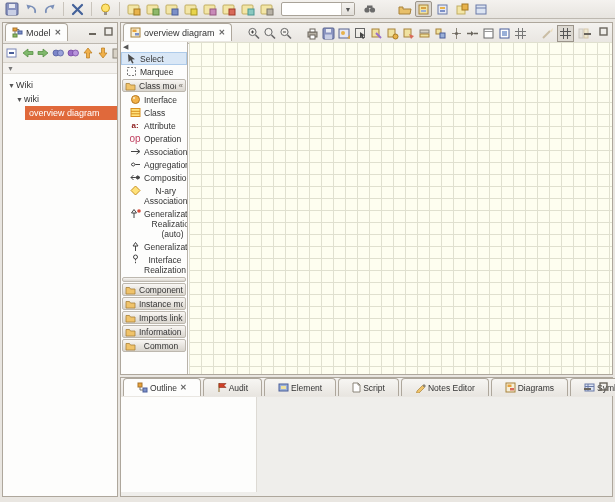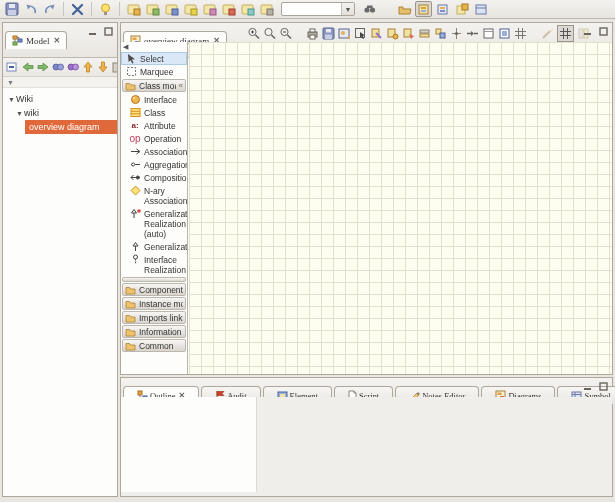--- a/index.html
+++ b/index.html
@@ -15,22 +15,22 @@
   .tbtn { width:17px; height:16px; display:flex; align-items:center; justify-content:center; border-radius:2px; }
   .tsep { width:1px; height:14px; background:#C9C4BC; margin:0 3px; }
   .combo { width:74px; height:14px; background:#fff; border:1px solid #A9A399; border-radius:2px;
     display:flex; align-items:center; justify-content:flex-end; margin:0 4px; }
   .combo .arr { width:13px; height:12px; border-left:1px solid #C5C0B8; display:flex; align-items:center; justify-content:center;
     color:#555; font-size:7px; background:linear-gradient(#F5F3F0,#E2DFDA); }
   .pressed { background:#DCD8D1; border:1px solid #9B948A; }
 
   
   .panel { position:absolute; background:#F2F1EE; border:1px solid #AEA79C; }
-  .tabbar { height:35px; display:flex; align-items:center; background:linear-gradient(#F4F2EF,#E9E6E1);
-    border-bottom:1px solid #BDB8B0; position:relative;font-family:Liberation Serif, serif; }
+  .tabbar { height:21px; display:flex; align-items:flex-start; background:linear-gradient(#F4F2EF,#E9E6E1);
+    border-bottom:1px solid #BDB8B0; position:relative; }
   .tab { height:18px; display:flex; align-items:center; gap:3px; padding:0 6px;
     border:1px solid #AEA79C; border-bottom:none; border-radius:4px 4px 0 0; margin-left:2px;
     background:linear-gradient(#F7F6F3,#E8E5E0); white-space:nowrap; }
   .tab.active { background:#FDFDFC; }
   .closex { color:#666; font-size:8px; font-weight:bold; padding-left:1px; }
   .minmax { position:absolute; right:3px; top:3px; display:flex; gap:5px; }
   .mm { width:11px; height:10px; display:flex; align-items:center; justify-content:center; color:#555; }
 
   
   #modelpanel { left:2px; top:22px; width:116px; height:475px; background:#FDFDFC; }
@@ -41,21 +41,21 @@
   .trow { height:14px; display:flex; align-items:center; white-space:nowrap; }
   .tri { width:9px; text-align:center; color:#555; font-size:7px; flex:none; }
   .trow .sel-label { color:#fff; }
   .selbar { background:#E0693B; color:#fff; height:14px; display:flex; align-items:center; flex:1; padding-left:4px; }
 
   
   #editor { left:120px; top:22px; width:493px; height:353px; background:#FDFDFC; }
   #edtabbar .tab { max-width:130px; }
   #edtools { position:absolute; right:22px; top:2px; display:flex; align-items:center; gap:3px; }
   .dis { opacity:0.35; }
-  #palette { position:absolute; left:0; top:19px; bottom:0; width:67px; background:#FDFDFC; border-right:1px solid #B9B3A9; overflow:hidden; }
+  #palette { position:absolute; left:0; top:19px; bottom:0; width:67px; background:#FDFDFC; border-right:1px solid #B9B3A9; overflow:hidden;text-align:center; }
   .pal-arrow { height:10px; display:flex; align-items:center; padding-left:2px; color:#555; font-size:7px; }
   .pitem { display:flex; align-items:flex-start; gap:3px; padding:1px 1px 1px 8px; min-height:13px; }
   .pitem.tool { padding-left:4px; }
   .pitem.selected { background:#D9E7F6; border:1px solid #AECBEA; padding:0 0 0 3px; }
   .plbl { font-size:8.5px; line-height:10px; padding-top:1px; word-break:normal; }
   .picn { flex:none; width:12px; height:11px; display:flex; align-items:center; justify-content:center; }
   .drawer { height:13px; display:flex; align-items:center; gap:3px; padding:0 2px;
     background:linear-gradient(#F8F6F3,#D9D5CE); border:1px solid #BDB8AF; border-radius:2px; margin:1px 1px; }
   .drawer .dlbl { flex:1; font-size:8.5px; white-space:nowrap; overflow:hidden; }
   .drawer .pin { color:#6A655D; font-size:8px; }

